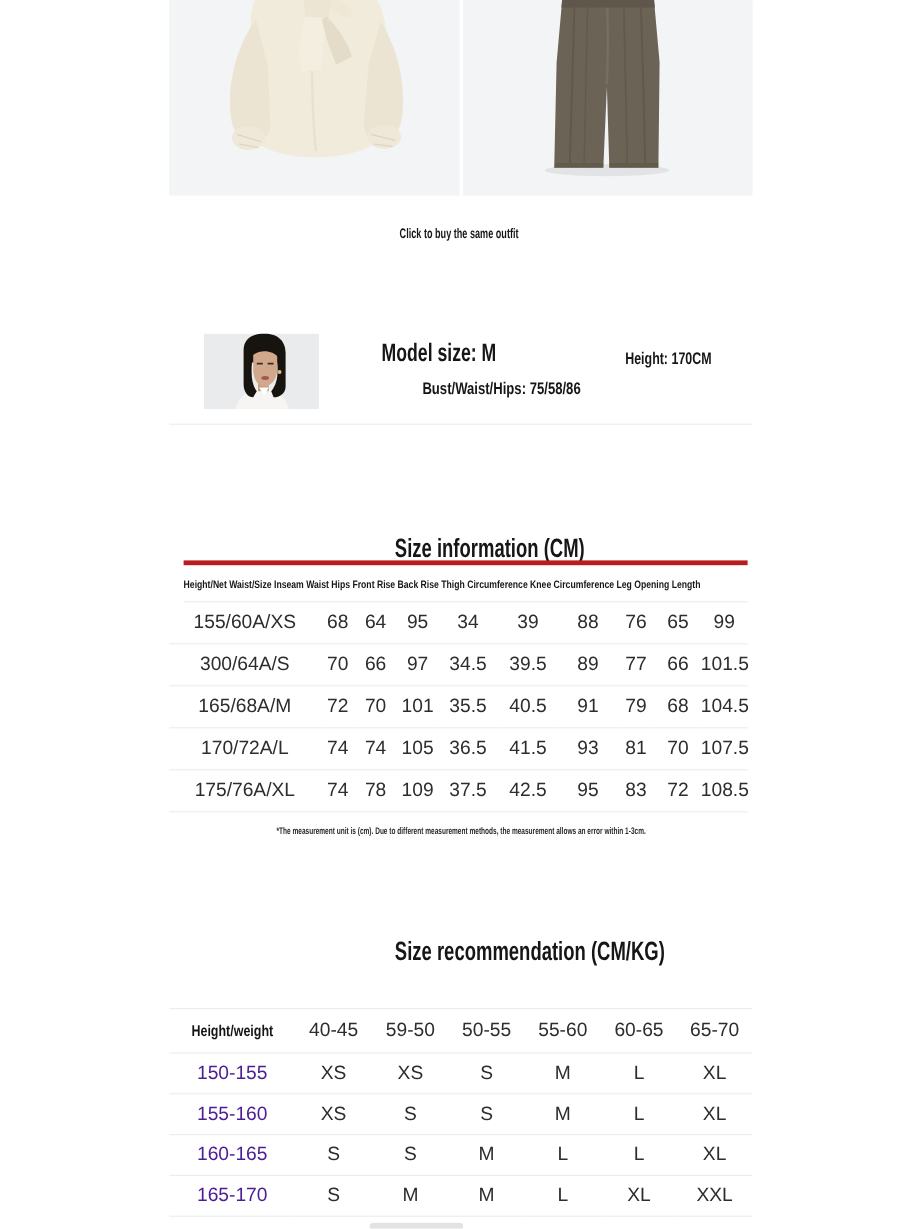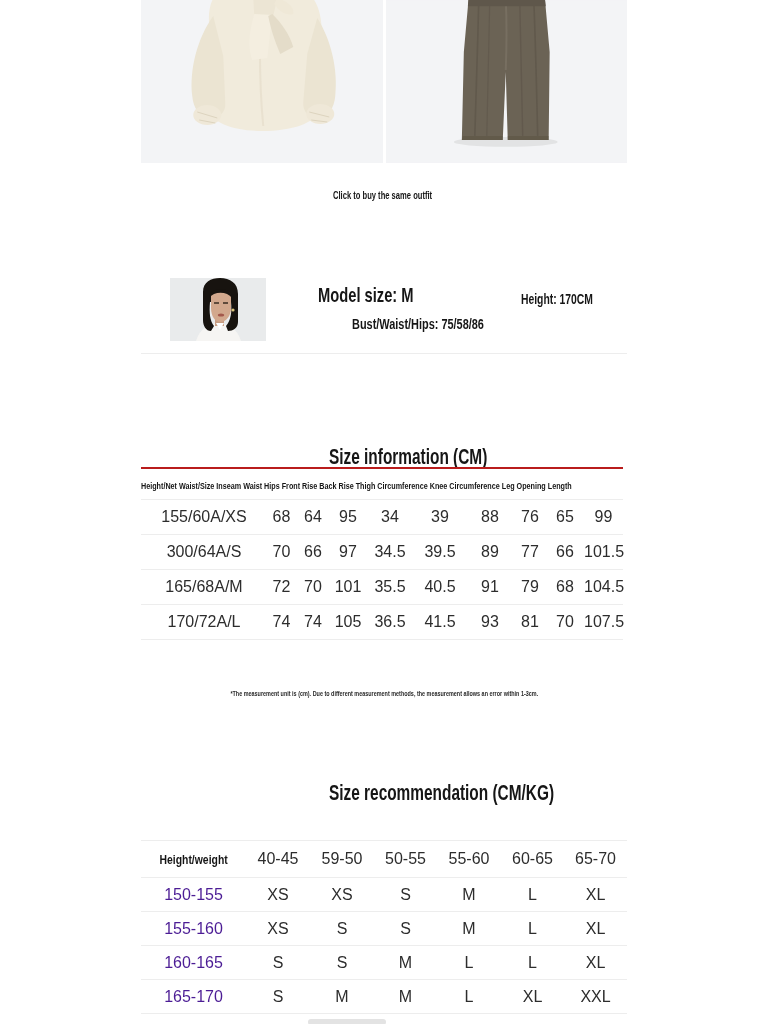--- a/index.html
+++ b/index.html
@@ -16,21 +16,21 @@
         transform-origin:0 50%;letter-spacing:0;}
   .cond-c{transform-origin:50% 50%;}
 
   .abs{position:absolute;}
 
   
   .hr{position:absolute;left:141px;width:486px;height:1px;background:#ededed;}
 
   
   .sizeinfo{position:absolute;left:141px;top:467px;width:482px;}
-  .sizeinfo .headline{height:30px;line-height:30px;border-top:2px solid #b91c1c;border-bottom:1px solid #ededed;overflow:visible;}
+  .sizeinfo .headline{height:30px;line-height:30px;border-top:4px solid #b91c1c;border-bottom:1px solid #ededed;overflow:visible;margin-left:12px;}
   .sizeinfo .headline span{font-size:9px;transform:scaleX(0.8);}
   table.grid{border-collapse:collapse;table-layout:fixed;}
   table.grid td,table.grid th{padding:0;text-align:center;vertical-align:middle;
       font-size:16px;color:#2d2d2d;font-weight:400;border-bottom:1px solid #ededed;}
   .sizeinfo table{width:482px;}
   .sizeinfo td{height:34px;}
 
   
   .footnote-wrap{position:absolute;left:141px;top:682px;width:486px;text-align:center;}
   .footnote-wrap span{font-size:8px;color:#2a2a2a;transform:scaleX(0.68);}
@@ -184,20 +184,32 @@
           <td>74</td>
           <td>74</td>
           <td>105</td>
           <td>36.5</td>
           <td>41.5</td>
           <td>93</td>
           <td>81</td>
           <td>70</td>
           <td>107.5</td>
         </tr>
+        <tr>
+          <td>175/76A/XL</td>
+          <td>74</td>
+          <td>78</td>
+          <td>109</td>
+          <td>37.5</td>
+          <td>42.5</td>
+          <td>95</td>
+          <td>83</td>
+          <td>72</td>
+          <td>108.5</td>
+        </tr>
       </tbody>
     </table>
   </div>
 
   <div class="footnote-wrap">
     <span class="cond cond-c">*The measurement unit is (cm). Due to different measurement methods, the measurement allows an error within 1-3cm.</span>
   </div>
 
   <div class="abs" style="left:329px;top:780px;">
     <span class="cond" style="font-size:22px;transform:scaleX(0.70);">Size recommendation (CM/KG)</span>

